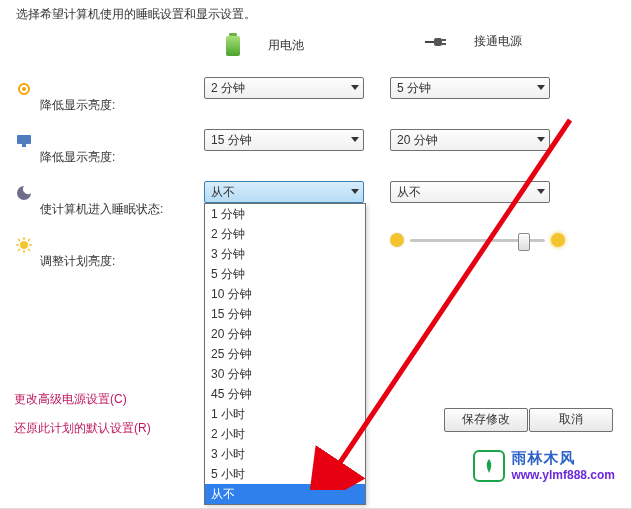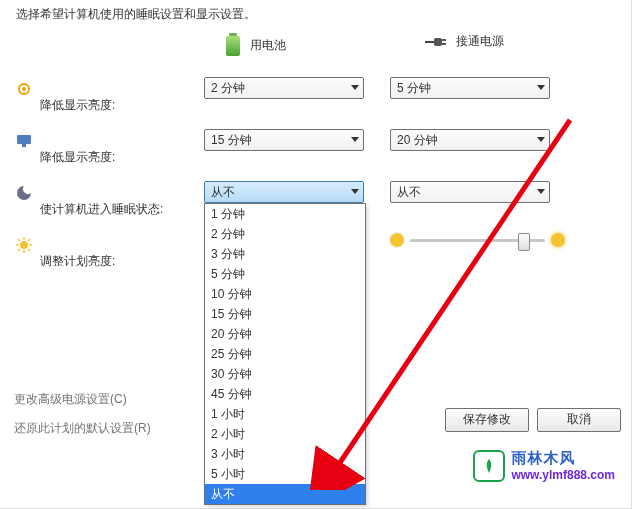--- a/index.html
+++ b/index.html
@@ -25,21 +25,21 @@
   .cols {
     position: relative;
     height: 38px;
     margin-top: 4px;
   }
   .col-head {
     position: absolute;
     top: 0;
     display: flex;
     align-items: center;
-    gap: 8px;
+    gap: 26px;
   }
   .col-head.left { left: 210px; }
   .col-head.right { left: 410px; }
   .battery-ico { width: 18px; height: 24px; }
   .plug-ico { width: 24px; height: 14px; }
 
   .row {
     position: relative;
     height: 46px;
     margin-top: 6px;
@@ -135,31 +135,31 @@
     left: 80%;
     width: 10px;
     height: 16px;
     background: linear-gradient(#fdfdfd, #dedede);
     border: 1px solid #8a8a8a;
     border-radius: 2px;
   }
 
   .links { margin-top: 112px; }
   .link {
-    color: #737373;
+    color: #be185d;
     margin-bottom: 12px;
     cursor: pointer;
   }
 
   .btn-bar {
     position: absolute;
-    right: 10px;
+    right: 18px;
     bottom: 76px;
     display: flex;
-    gap: 8px;
+    gap: 1px;
     margin-top: 45px;
   }
   .btn {
     min-width: 70px;
     height: 22px;
     border: 1px solid #707070;
     background: linear-gradient(#fdfdfd, #e8e8e8);
     border-radius: 2px;
     line-height: 20px;
     text-align: center;

